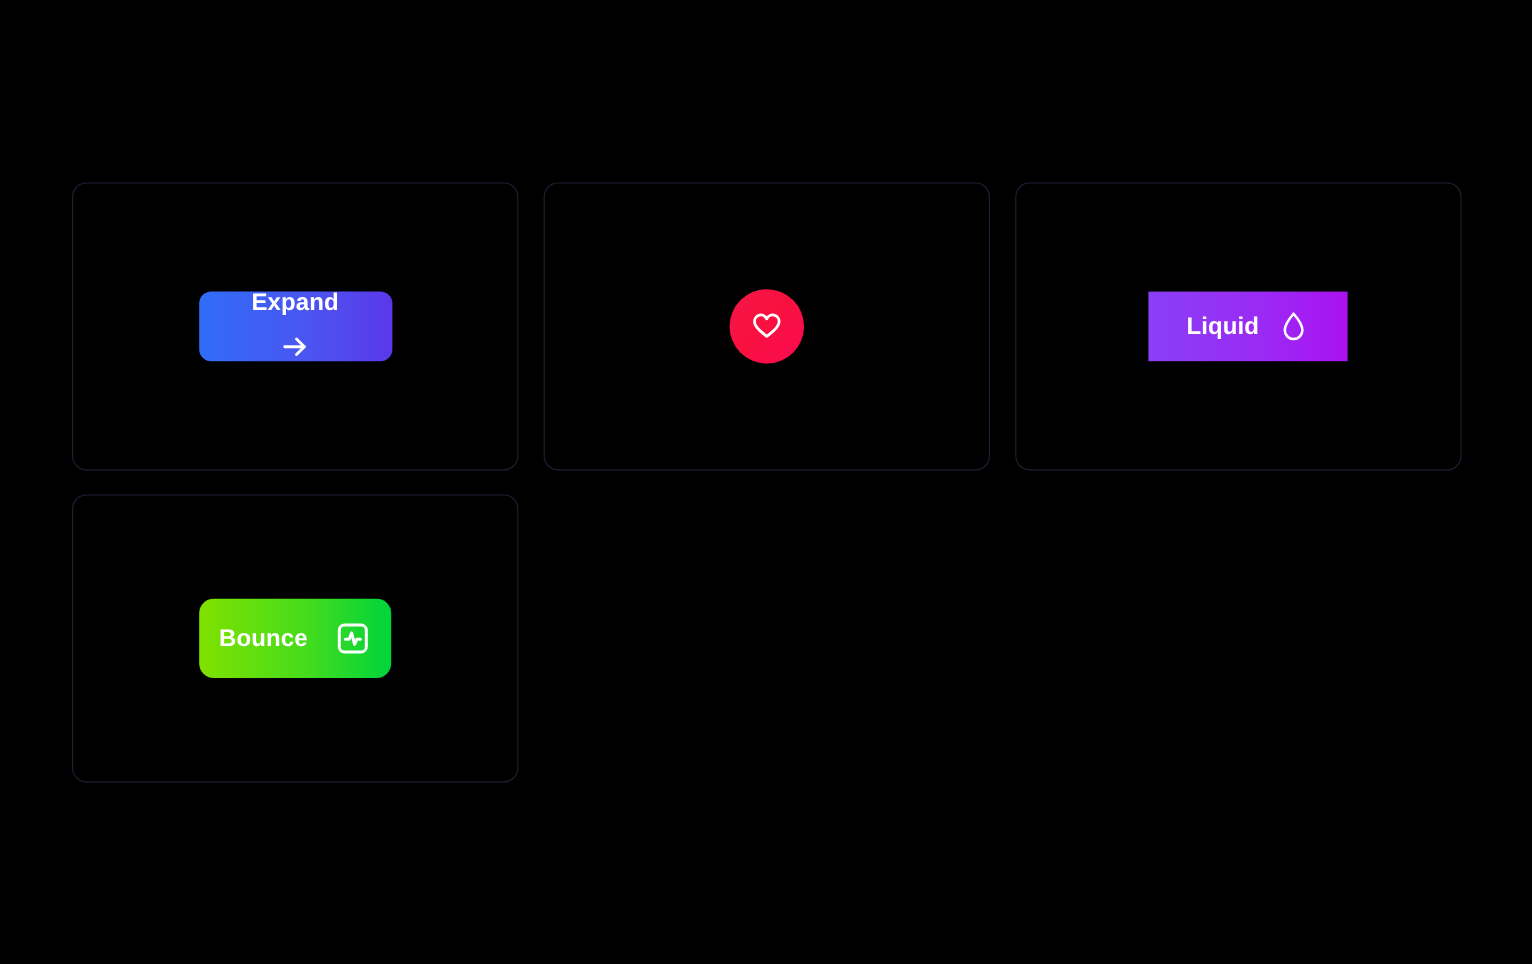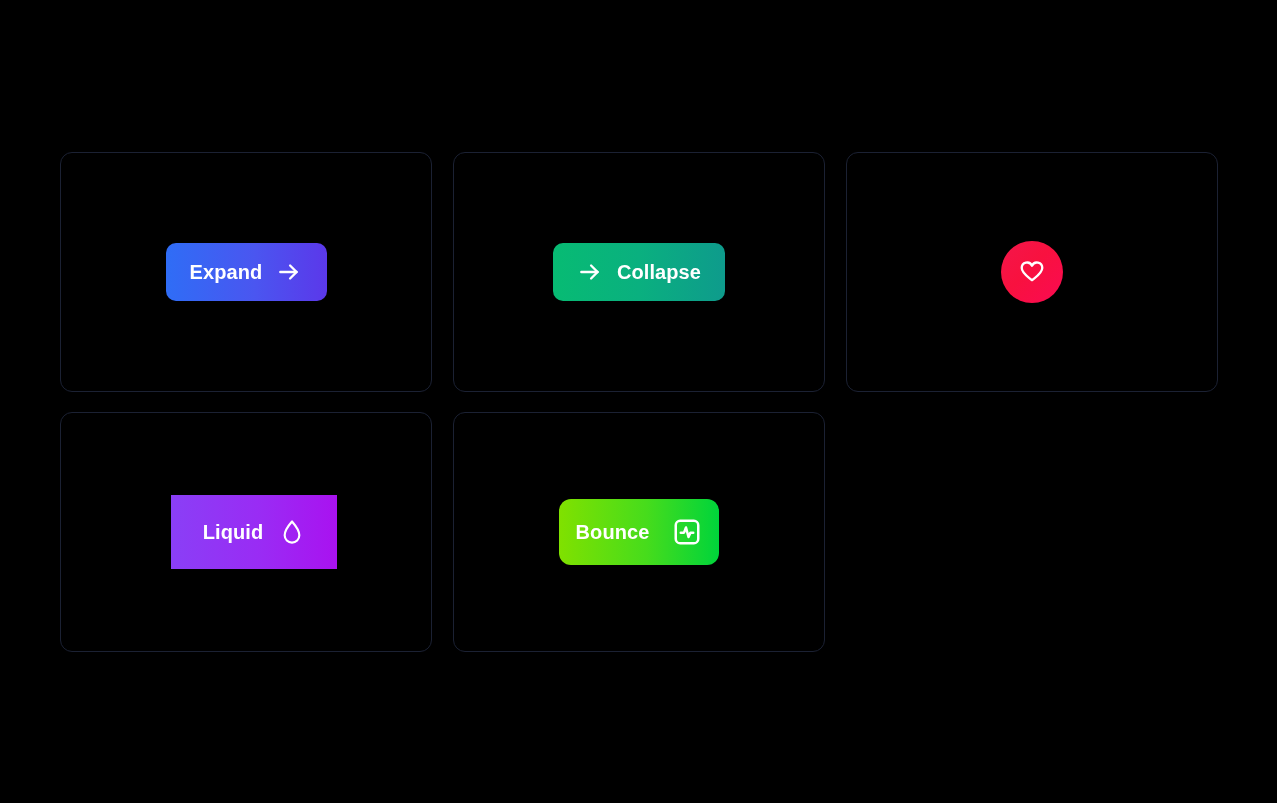--- a/index.html
+++ b/index.html
@@ -73,20 +73,21 @@
     align-items: center;
     justify-content: center;
     flex: none;
   }
 
   
   .btn-expand {
     background: linear-gradient(90deg, #2f6df6 0%, #4a56f0 55%, #5b38ea 100%);
     width: 161px;
     padding: 0 22px;
+    flex-direction: column;
   }
   .btn-collapse {
     background: linear-gradient(90deg, #07bb73 0%, #0ab07f 50%, #0e9b8c 100%);
     width: 172px;
     padding: 0 22px;
   }
   .btn-rotate {
     background: linear-gradient(90deg, #fbaf06 0%, #fc9005 55%, #fb6805 100%);
     width: 155px;
     padding: 0 22px;
@@ -95,21 +96,21 @@
     background: linear-gradient(135deg, #f4164a 0%, #f8113f 45%, #fb0a52 100%);
     width: 62px;
     height: 62px;
     border-radius: 50%;
     padding: 0;
     gap: 0;
   }
   .btn-liquid {
     background: linear-gradient(90deg, #8a3ff6 0%, #9a2bf4 55%, #a912f0 100%);
     width: 166px;
-    height: 74px;
+    height: 58px;
     border-radius: 0;
     padding: 0 22px;
     gap: 16px;
     margin-left: 16px;
   }
   .btn-bounce {
     background: linear-gradient(90deg, #80e100 0%, #46dc1c 55%, #00d43b 100%);
     width: 160px;
     height: 66px;
     border-radius: 12px;
@@ -130,31 +131,20 @@
         <span class="label">Expand</span>
         <span class="ico">
           <svg width="26" height="26" viewBox="0 0 24 24" fill="none" stroke="#ffffff" stroke-width="2.2" stroke-linecap="round" stroke-linejoin="round">
             <line x1="4" y1="12" x2="19" y2="12"></line>
             <polyline points="13,6 19,12 13,18"></polyline>
           </svg>
         </span>
       </button>
     </div>
 
-    <div class="card">
-      <button class="btn btn-collapse">
-        <span class="ico">
-          <svg width="26" height="26" viewBox="0 0 24 24" fill="none" stroke="#ffffff" stroke-width="2.2" stroke-linecap="round" stroke-linejoin="round">
-            <line x1="4" y1="12" x2="19" y2="12"></line>
-            <polyline points="13,6 19,12 13,18"></polyline>
-          </svg>
-        </span>
-        <span class="label">Collapse</span>
-      </button>
-    </div>
 
 
     <div class="card">
       <button class="btn btn-heart">
         <span class="ico">
           <svg width="28" height="28" viewBox="0 0 24 24" fill="none" stroke="#ffffff" stroke-width="2" stroke-linecap="round" stroke-linejoin="round">
             <path d="M20.8 8.6c0 4.3-6.2 8.3-8.4 10.2a0.6 0.6 0 0 1-0.8 0C9.4 16.9 3.2 12.9 3.2 8.6A4.6 4.6 0 0 1 12 6.6a4.6 4.6 0 0 1 8.8 2z"></path>
           </svg>
         </span>
       </button>

